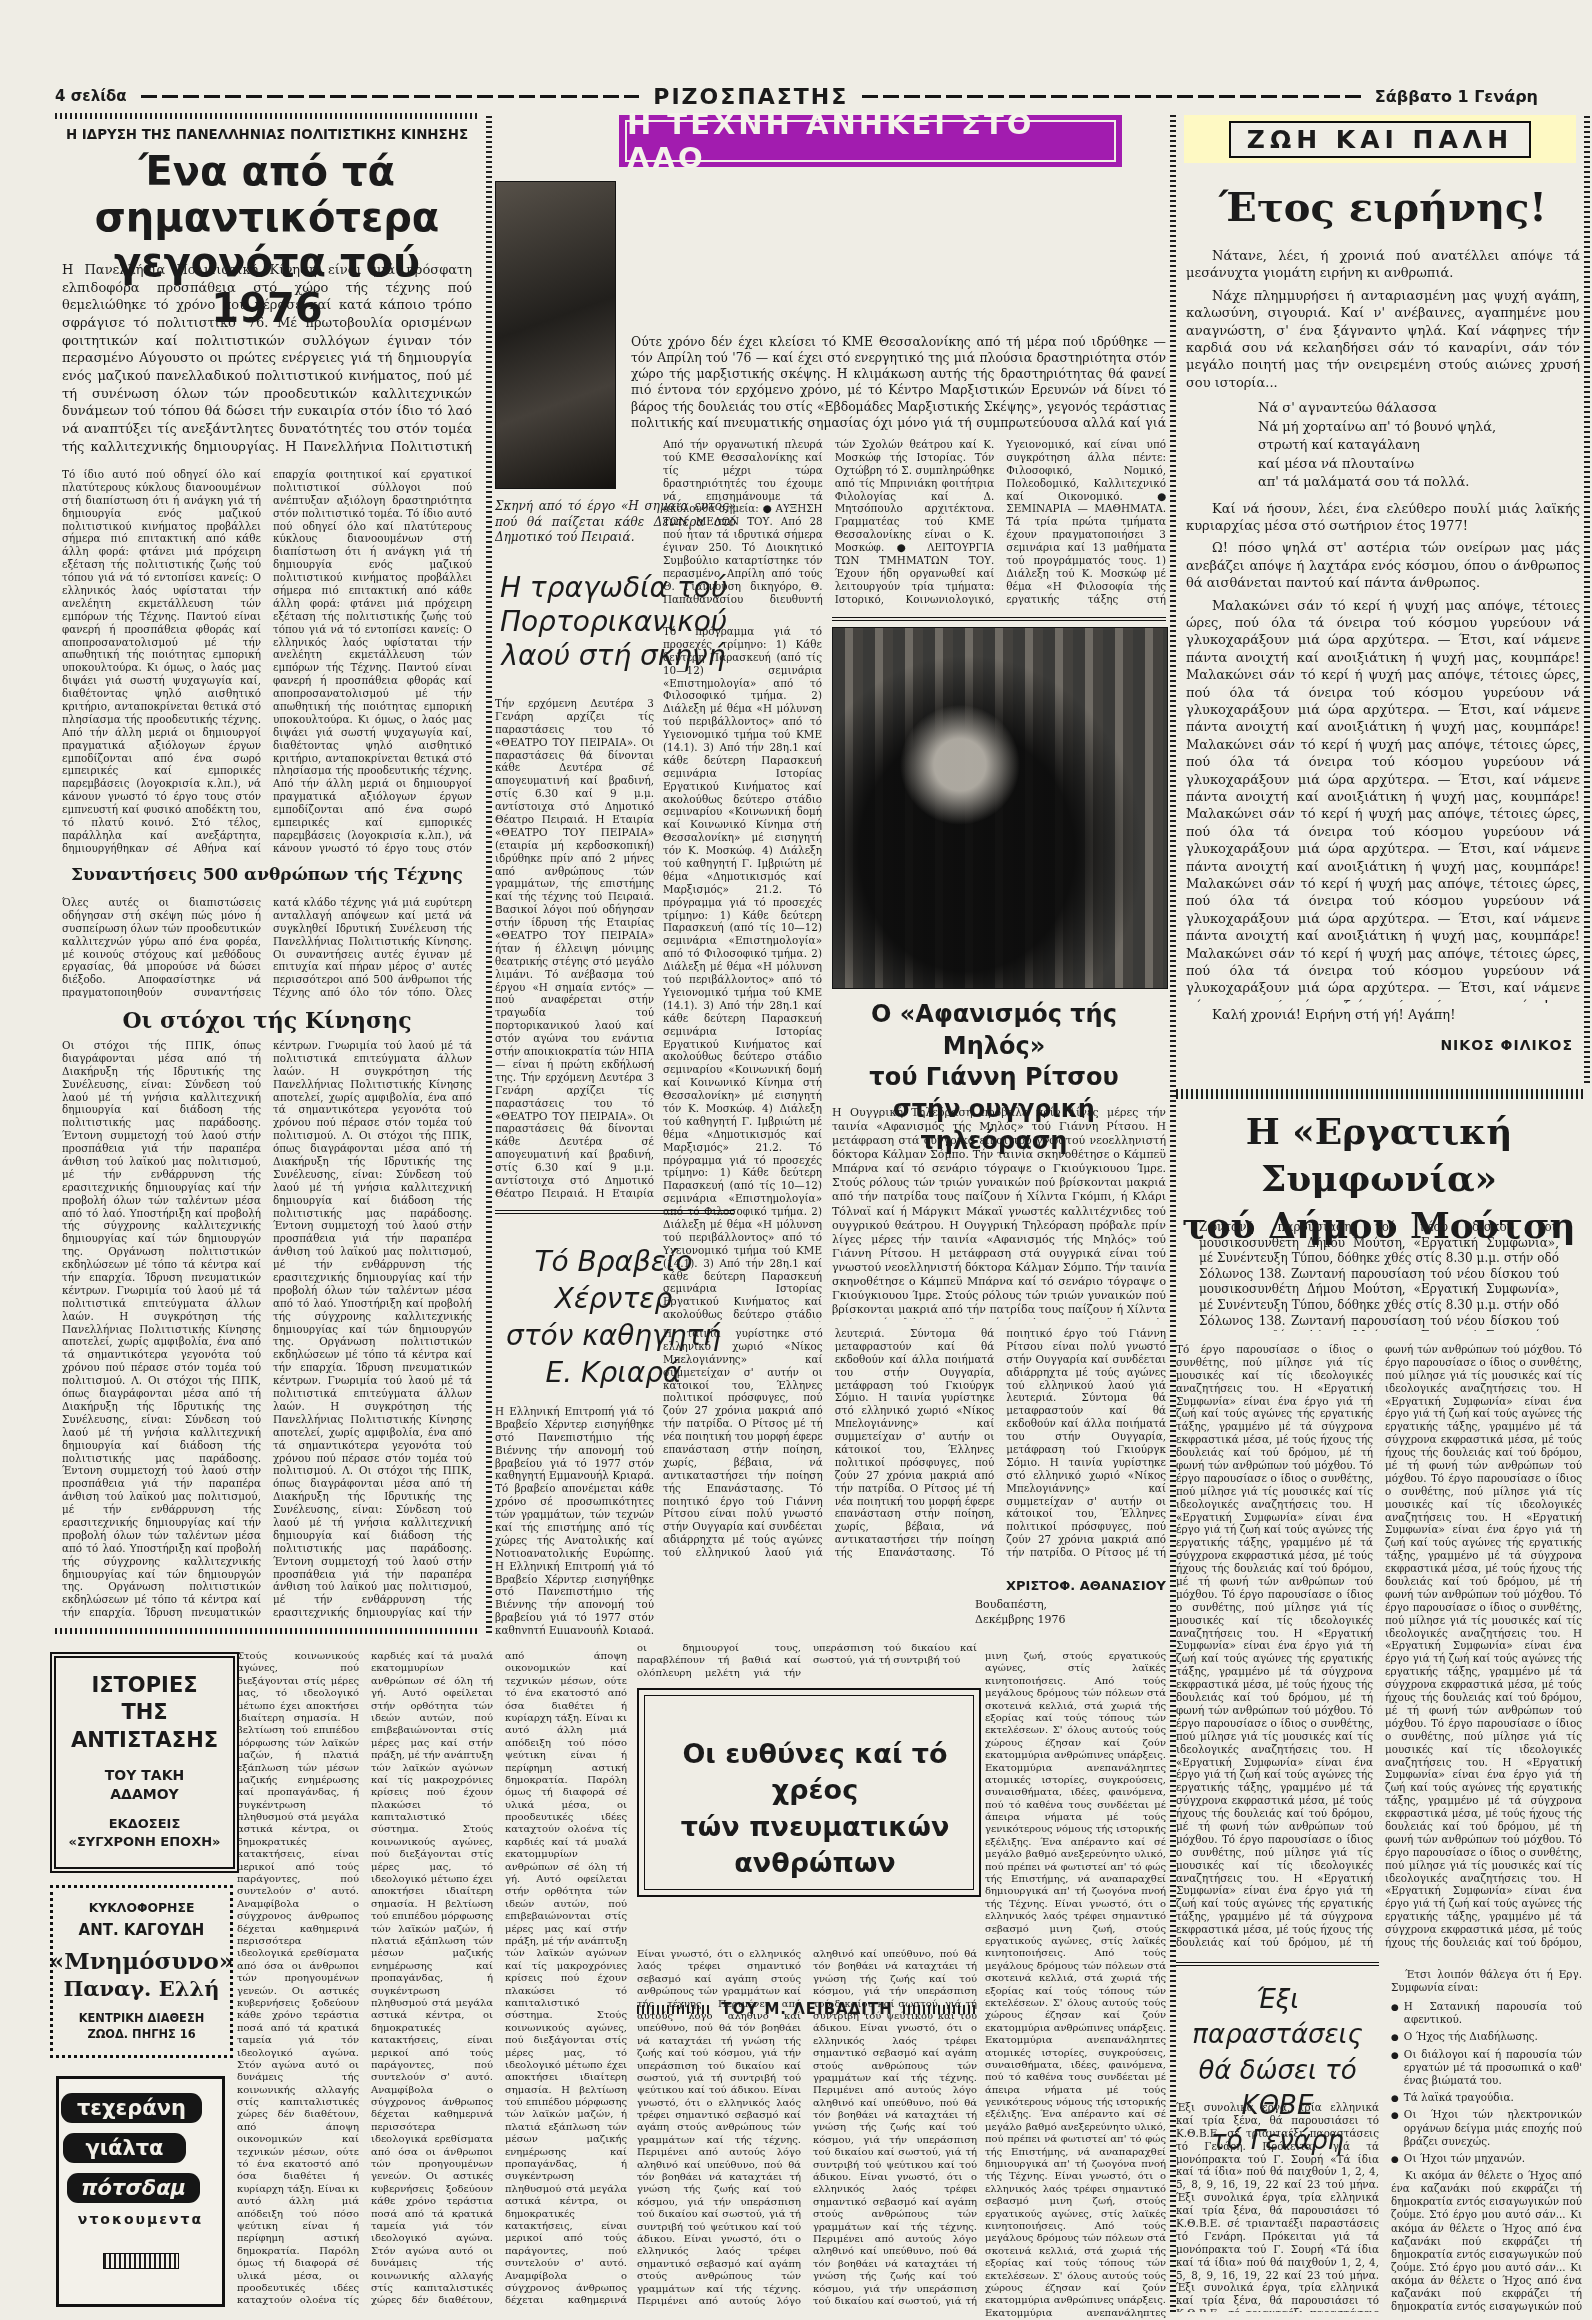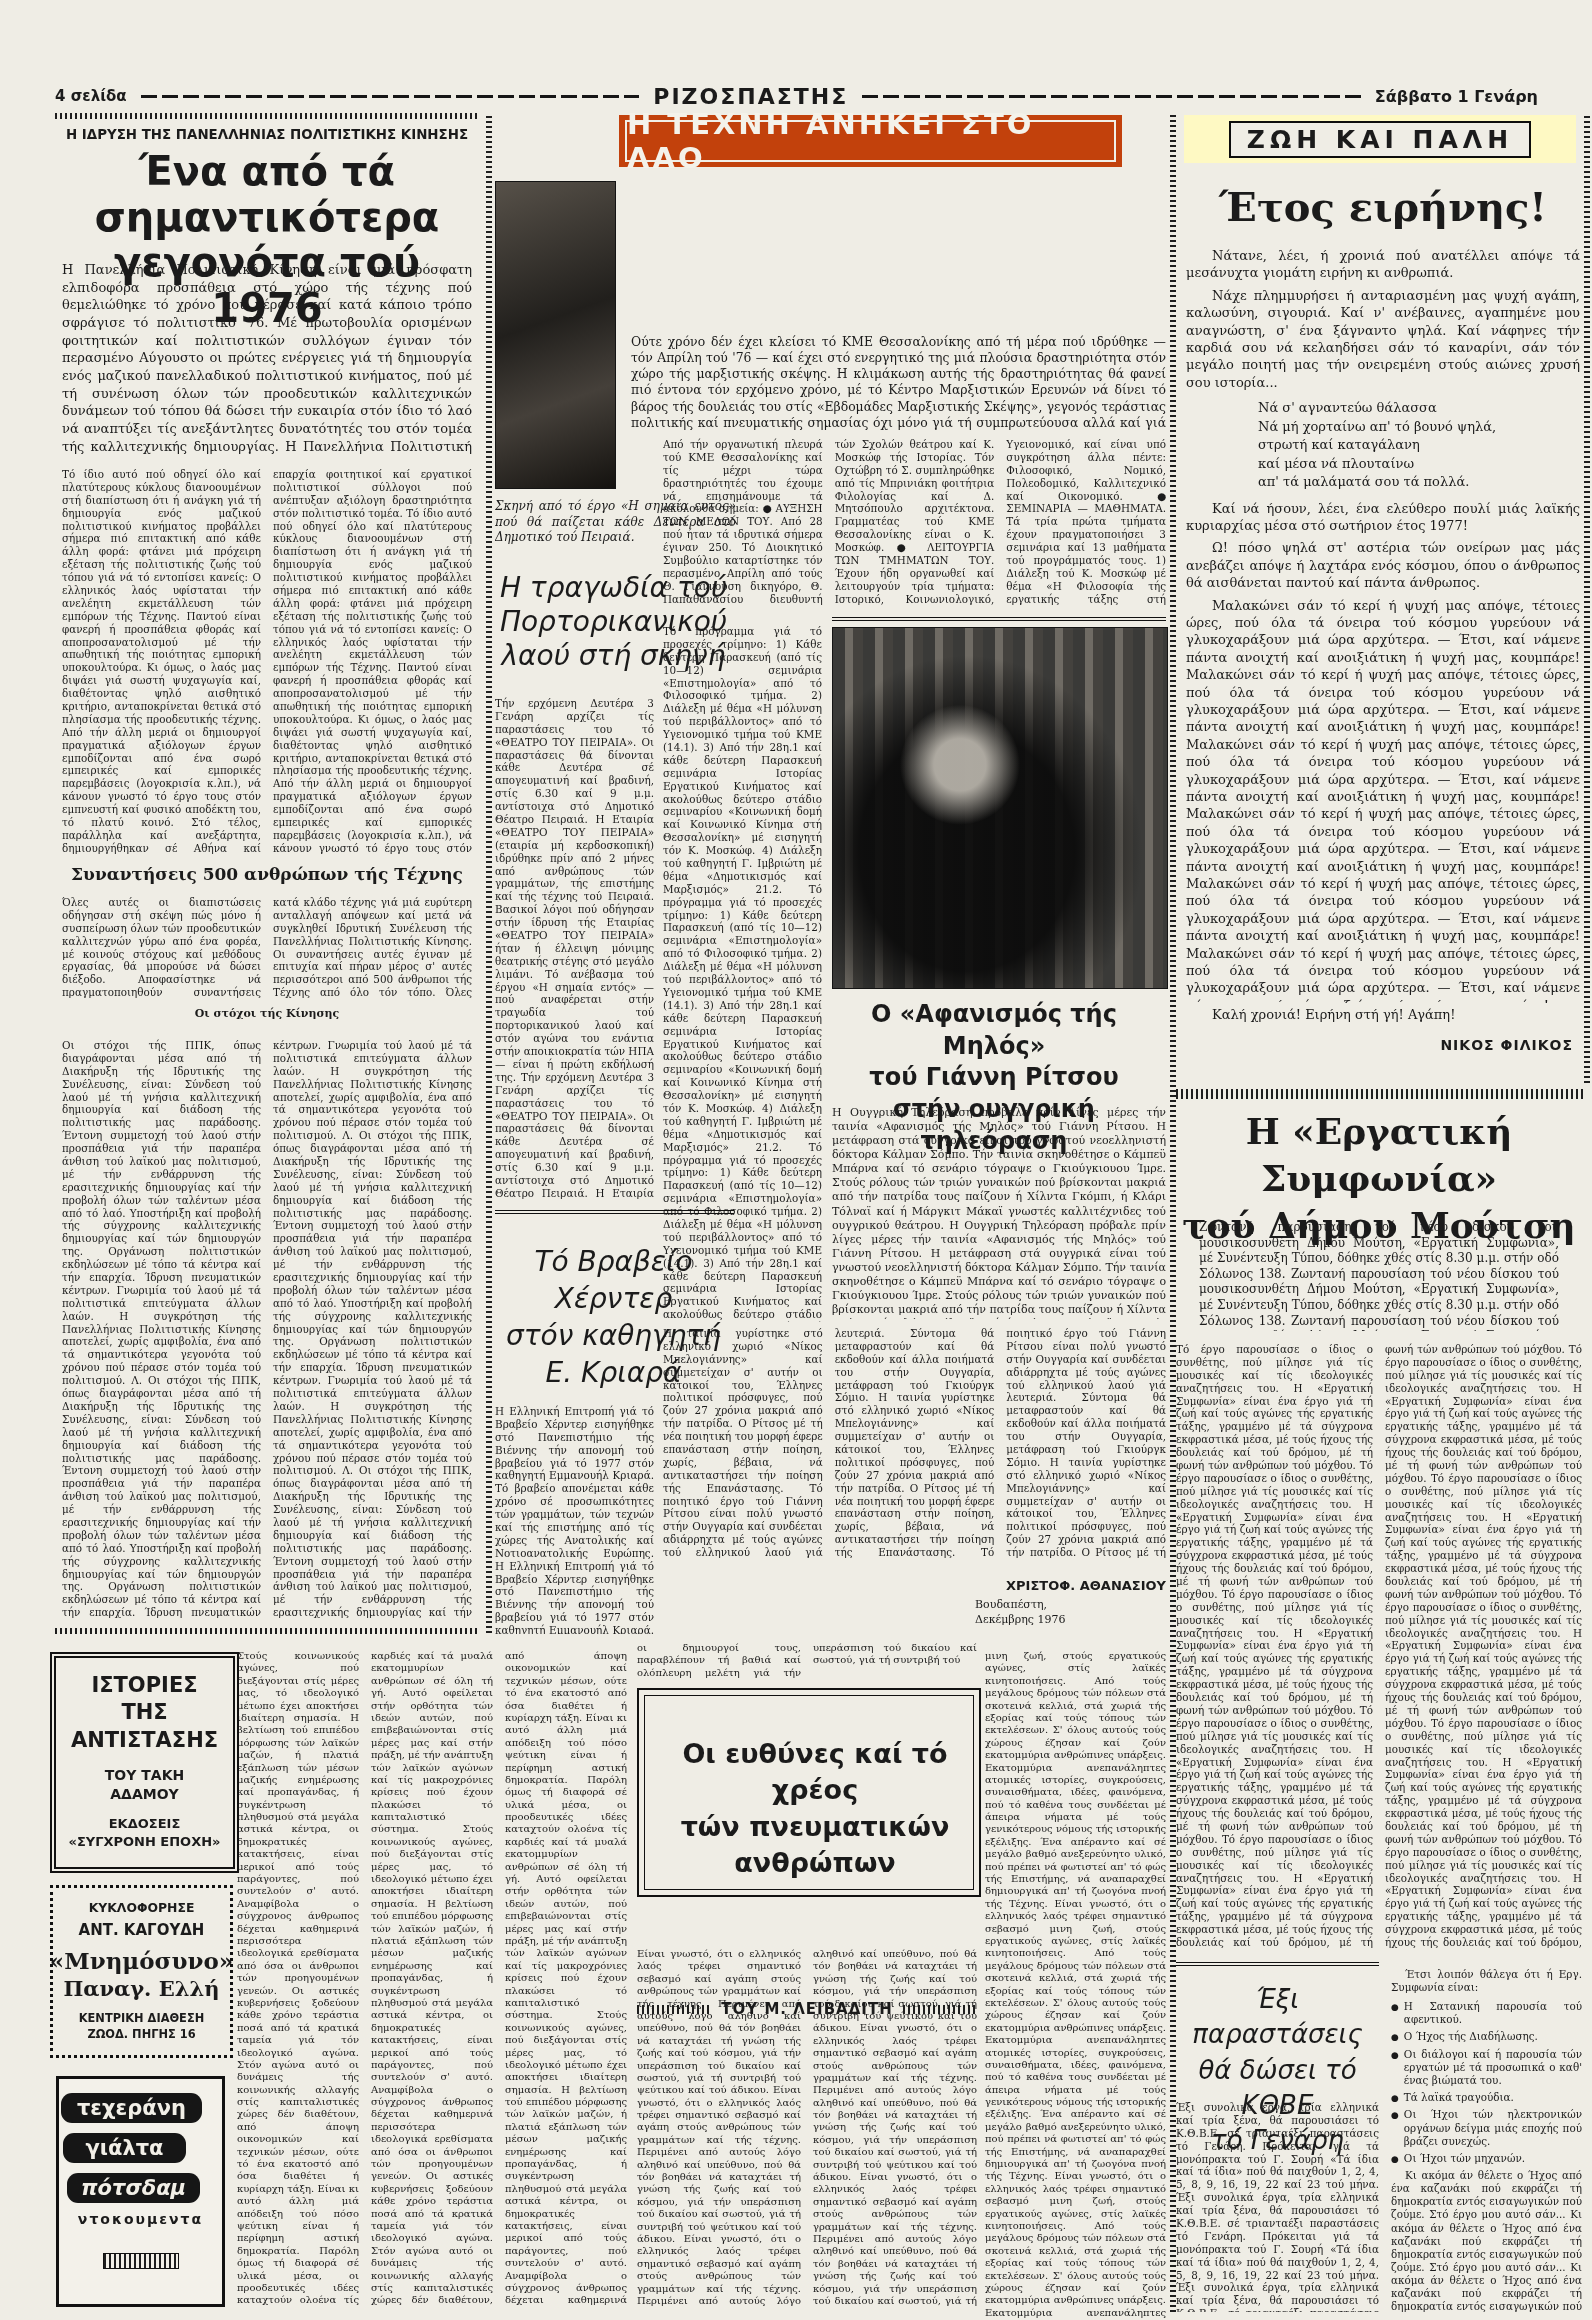--- a/index.html
+++ b/index.html
@@ -9,21 +9,21 @@
   .bt{font-size:10.4px;line-height:1.24;text-align:justify;overflow:hidden;}
   .bt13{font-size:13px;line-height:1.36;text-align:justify;overflow:hidden;}
   .c2{column-count:2;column-gap:12px;}
   .c3{column-count:3;column-gap:12px;}
   .sans{font-family:"DejaVu Sans",sans-serif;}
   .ctr{text-align:center;}
   .hatchH{background:repeating-linear-gradient(90deg,#1e1e1e 0 2px,rgba(0,0,0,0) 2px 5px);}
   .hatchV{background:repeating-linear-gradient(0deg,#1e1e1e 0 2px,rgba(0,0,0,0) 2px 5px);}
   .rule2{border-top:4px double #111;}
   .photo{border:1px solid #141414;}
-  .banner{background:#c2410c;text-decoration:underline;}
+  .banner{background:#a21caf;text-decoration:underline;}
   .banner-inner{position:absolute;left:6px;top:5px;right:6px;bottom:5px;border:2px solid #f1efe7;
         display:flex;align-items:center;justify-content:center;color:#f4f2ea;
         font-family:"DejaVu Sans",sans-serif;font-weight:bold;font-size:29px;letter-spacing:3px;}
   .zbar{background:#fef9c3;display:flex;align-items:center;justify-content:center;}
   .zbox{background:#efede5;border:2px solid #0d0d0d;padding:2px 16px;
         font-family:"DejaVu Sans",sans-serif;font-weight:bold;font-size:25px;letter-spacing:5px;}
   .ital{font-style:italic;}
   .hl-sans-it{font-family:"DejaVu Sans",sans-serif;font-style:italic;font-weight:normal;text-align:center;}
   .poemline{margin-left:72px;font-size:13px;line-height:1.42;}
   .p13{text-indent:26px;margin:0 0 5px 0;}
@@ -59,21 +59,21 @@
 
   <div class="abs sans ctr" style="left:58px;top:127px;width:418px;font-weight:bold;font-size:13.4px;">Η ΙΔΡΥΣΗ ΤΗΣ ΠΑΝΕΛΛΗΝΙΑΣ ΠΟΛΙΤΙΣΤΙΚΗΣ ΚΙΝΗΣΗΣ</div>
   <div class="abs sans ctr" style="left:55px;top:149px;width:424px;font-weight:bold;font-size:40px;line-height:1.14;">
     <div>Ένα από τά σημαντικότερα</div>
     <div>γεγονότα τού 1976</div>
   </div>
   <div class="abs bt13" style="left:62px;top:261px;width:410px;height:195px;">Η Πανελλήνια Πολιτιστική Κίνηση είναι μιά πρόσφατη ελπιδοφόρα προσπάθεια στό χώρο τής τέχνης πού θεμελιώθηκε τό χρόνο πού πέρασε καί κατά κάποιο τρόπο σφράγισε τό πολιτιστικό '76. Μέ πρωτοβουλία ορισμένων φοιτητικών καί πολιτιστικών συλλόγων έγιναν τόν περασμένο Αύγουστο οι πρώτες ενέργειες γιά τή δημιουργία ενός μαζικού πανελλαδικού πολιτιστικού κινήματος, πού μέ τή συνένωση όλων τών προοδευτικών καλλιτεχνικών δυνάμεων τού τόπου θά δώσει τήν ευκαιρία στόν ίδιο τό λαό νά αναπτύξει τίς ανεξάντλητες δυνατότητές του στόν τομέα τής καλλιτεχνικής δημιουργίας. Η Πανελλήνια Πολιτιστική Κίνηση είναι μιά πρόσφατη ελπιδοφόρα προσπάθεια στό χώρο τής τέχνης πού θεμελιώθηκε τό χρόνο πού πέρασε καί κατά κάποιο τρόπο σφράγισε τό πολιτιστικό '76. Μέ πρωτοβουλία ορισμένων φοιτητικών καί πολιτιστικών συλλόγων έγιναν τόν περασμένο Αύγουστο οι πρώτες ενέργειες γιά τή δημιουργία ενός μαζικού πανελλαδικού πολιτιστικού κινήματος, πού μέ τή συνένωση όλων τών προοδευτικών καλλιτεχνικών δυνάμεων τού τόπου θά δώσει τήν ευκαιρία στόν ίδιο τό λαό νά αναπτύξει τίς ανεξάντλητες δυνατότητές του στόν τομέα τής καλλιτεχνικής δημιουργίας.</div>
   <div class="abs bt c2" style="left:62px;top:468px;width:410px;height:390px;">Τό ίδιο αυτό πού οδηγεί όλο καί πλατύτερους κύκλους διανοουμένων στή διαπίστωση ότι ή ανάγκη γιά τή δημιουργία ενός μαζικού πολιτιστικού κινήματος προβάλλει σήμερα πιό επιτακτική από κάθε άλλη φορά: φτάνει μιά πρόχειρη εξέταση τής πολιτιστικής ζωής τού τόπου γιά νά τό εντοπίσει κανείς: Ο ελληνικός λαός υφίσταται τήν ανελέητη εκμετάλλευση τών εμπόρων τής Τέχνης. Παντού είναι φανερή ή προσπάθεια φθοράς καί αποπροσανατολισμού μέ τήν απωθητική τής ποιότητας εμπορική υποκουλτούρα. Κι όμως, ο λαός μας διψάει γιά σωστή ψυχαγωγία καί, διαθέτοντας ψηλό αισθητικό κριτήριο, ανταποκρίνεται θετικά στό πλησίασμα τής προοδευτικής τέχνης. Από τήν άλλη μεριά οι δημιουργοί πραγματικά αξιόλογων έργων εμποδίζονται από ένα σωρό εμπειρικές καί εμπορικές παρεμβάσεις (λογοκρισία κ.λπ.), νά κάνουν γνωστό τό έργο τους στόν εμπνευστή καί φυσικό αποδέκτη του, τό πλατύ κοινό. Στό τέλος, παράλληλα καί ανεξάρτητα, δημιουργήθηκαν σέ Αθήνα καί επαρχία φοιτητικοί καί εργατικοί πολιτιστικοί σύλλογοι πού ανέπτυξαν αξιόλογη δραστηριότητα στόν πολιτιστικό τομέα. Τό ίδιο αυτό πού οδηγεί όλο καί πλατύτερους κύκλους διανοουμένων στή διαπίστωση ότι ή ανάγκη γιά τή δημιουργία ενός μαζικού πολιτιστικού κινήματος προβάλλει σήμερα πιό επιτακτική από κάθε άλλη φορά: φτάνει μιά πρόχειρη εξέταση τής πολιτιστικής ζωής τού τόπου γιά νά τό εντοπίσει κανείς: Ο ελληνικός λαός υφίσταται τήν ανελέητη εκμετάλλευση τών εμπόρων τής Τέχνης. Παντού είναι φανερή ή προσπάθεια φθοράς καί αποπροσανατολισμού μέ τήν απωθητική τής ποιότητας εμπορική υποκουλτούρα. Κι όμως, ο λαός μας διψάει γιά σωστή ψυχαγωγία καί, διαθέτοντας ψηλό αισθητικό κριτήριο, ανταποκρίνεται θετικά στό πλησίασμα τής προοδευτικής τέχνης. Από τήν άλλη μεριά οι δημιουργοί πραγματικά αξιόλογων έργων εμποδίζονται από ένα σωρό εμπειρικές καί εμπορικές παρεμβάσεις (λογοκρισία κ.λπ.), νά κάνουν γνωστό τό έργο τους στόν εμπνευστή καί φυσικό αποδέκτη του, τό πλατύ κοινό. Στό τέλος, παράλληλα καί ανεξάρτητα, δημιουργήθηκαν σέ Αθήνα καί επαρχία φοιτητικοί καί εργατικοί πολιτιστικοί σύλλογοι πού ανέπτυξαν αξιόλογη δραστηριότητα στόν πολιτιστικό τομέα.</div>
   <div class="abs ctr" style="left:62px;top:864px;width:410px;font-weight:bold;font-size:17px;">Συναντήσεις 500 ανθρώπων τής Τέχνης</div>
   <div class="abs bt c2" style="left:62px;top:896px;width:410px;height:105px;">Όλες αυτές οι διαπιστώσεις οδήγησαν στή σκέψη πώς μόνο ή συσπείρωση όλων τών προοδευτικών καλλιτεχνών γύρω από ένα φορέα, μέ κοινούς στόχους καί μεθόδους εργασίας, θά μπορούσε νά δώσει διέξοδο. Αποφασίστηκε νά πραγματοποιηθούν συναντήσεις κατά κλάδο τέχνης γιά μιά ευρύτερη ανταλλαγή απόψεων καί μετά νά συγκληθεί Ιδρυτική Συνέλευση τής Πανελλήνιας Πολιτιστικής Κίνησης. Οι συναντήσεις αυτές έγιναν μέ επιτυχία καί πήραν μέρος σ' αυτές περισσότεροι από 500 άνθρωποι τής Τέχνης από όλο τόν τόπο. Όλες αυτές οι διαπιστώσεις οδήγησαν στή σκέψη πώς μόνο ή συσπείρωση όλων τών προοδευτικών καλλιτεχνών γύρω από ένα φορέα, μέ κοινούς στόχους καί μεθόδους εργασίας, θά μπορούσε νά δώσει διέξοδο. Αποφασίστηκε νά πραγματοποιηθούν συναντήσεις κατά κλάδο τέχνης γιά μιά ευρύτερη ανταλλαγή απόψεων καί μετά νά συγκληθεί Ιδρυτική Συνέλευση τής Πανελλήνιας Πολιτιστικής Κίνησης. Οι συναντήσεις αυτές έγιναν μέ επιτυχία καί πήραν μέρος σ' αυτές περισσότεροι από 500 άνθρωποι τής Τέχνης από όλο τόν τόπο.</div>
-  <div class="abs ctr" style="left:62px;top:1007px;width:410px;font-weight:bold;font-size:11px;">Οι στόχοι τής Κίνησης</div>
+  <div class="abs ctr" style="left:62px;top:1007px;width:410px;font-weight:bold;font-size:22px;">Οι στόχοι τής Κίνησης</div>
   <div class="abs bt c2" style="left:62px;top:1039px;width:410px;height:581px;">Οι στόχοι τής ΠΠΚ, όπως διαγράφονται μέσα από τή Διακήρυξη τής Ιδρυτικής της Συνέλευσης, είναι: Σύνδεση τού λαού μέ τή γνήσια καλλιτεχνική δημιουργία καί διάδοση τής πολιτιστικής μας παράδοσης. Έντονη συμμετοχή τού λαού στήν προσπάθεια γιά τήν παραπέρα άνθιση τού λαϊκού μας πολιτισμού, μέ τήν ενθάρρυνση τής ερασιτεχνικής δημιουργίας καί τήν προβολή όλων τών ταλέντων μέσα από τό λαό. Υποστήριξη καί προβολή τής σύγχρονης καλλιτεχνικής δημιουργίας καί τών δημιουργών της. Οργάνωση πολιτιστικών εκδηλώσεων μέ τόπο τά κέντρα καί τήν επαρχία. Ίδρυση πνευματικών κέντρων. Γνωριμία τού λαού μέ τά πολιτιστικά επιτεύγματα άλλων λαών. Η συγκρότηση τής Πανελλήνιας Πολιτιστικής Κίνησης αποτελεί, χωρίς αμφιβολία, ένα από τά σημαντικότερα γεγονότα τού χρόνου πού πέρασε στόν τομέα τού πολιτισμού.  Λ. Οι στόχοι τής ΠΠΚ, όπως διαγράφονται μέσα από τή Διακήρυξη τής Ιδρυτικής της Συνέλευσης, είναι: Σύνδεση τού λαού μέ τή γνήσια καλλιτεχνική δημιουργία καί διάδοση τής πολιτιστικής μας παράδοσης. Έντονη συμμετοχή τού λαού στήν προσπάθεια γιά τήν παραπέρα άνθιση τού λαϊκού μας πολιτισμού, μέ τήν ενθάρρυνση τής ερασιτεχνικής δημιουργίας καί τήν προβολή όλων τών ταλέντων μέσα από τό λαό. Υποστήριξη καί προβολή τής σύγχρονης καλλιτεχνικής δημιουργίας καί τών δημιουργών της. Οργάνωση πολιτιστικών εκδηλώσεων μέ τόπο τά κέντρα καί τήν επαρχία. Ίδρυση πνευματικών κέντρων. Γνωριμία τού λαού μέ τά πολιτιστικά επιτεύγματα άλλων λαών. Η συγκρότηση τής Πανελλήνιας Πολιτιστικής Κίνησης αποτελεί, χωρίς αμφιβολία, ένα από τά σημαντικότερα γεγονότα τού χρόνου πού πέρασε στόν τομέα τού πολιτισμού.  Λ. Οι στόχοι τής ΠΠΚ, όπως διαγράφονται μέσα από τή Διακήρυξη τής Ιδρυτικής της Συνέλευσης, είναι: Σύνδεση τού λαού μέ τή γνήσια καλλιτεχνική δημιουργία καί διάδοση τής πολιτιστικής μας παράδοσης. Έντονη συμμετοχή τού λαού στήν προσπάθεια γιά τήν παραπέρα άνθιση τού λαϊκού μας πολιτισμού, μέ τήν ενθάρρυνση τής ερασιτεχνικής δημιουργίας καί τήν προβολή όλων τών ταλέντων μέσα από τό λαό. Υποστήριξη καί προβολή τής σύγχρονης καλλιτεχνικής δημιουργίας καί τών δημιουργών της. Οργάνωση πολιτιστικών εκδηλώσεων μέ τόπο τά κέντρα καί τήν επαρχία. Ίδρυση πνευματικών κέντρων. Γνωριμία τού λαού μέ τά πολιτιστικά επιτεύγματα άλλων λαών. Η συγκρότηση τής Πανελλήνιας Πολιτιστικής Κίνησης αποτελεί, χωρίς αμφιβολία, ένα από τά σημαντικότερα γεγονότα τού χρόνου πού πέρασε στόν τομέα τού πολιτισμού.  Λ. Οι στόχοι τής ΠΠΚ, όπως διαγράφονται μέσα από τή Διακήρυξη τής Ιδρυτικής της Συνέλευσης, είναι: Σύνδεση τού λαού μέ τή γνήσια καλλιτεχνική δημιουργία καί διάδοση τής πολιτιστικής μας παράδοσης. Έντονη συμμετοχή τού λαού στήν προσπάθεια γιά τήν παραπέρα άνθιση τού λαϊκού μας πολιτισμού, μέ τήν ενθάρρυνση τής ερασιτεχνικής δημιουργίας καί τήν προβολή όλων τών ταλέντων μέσα από τό λαό. Υποστήριξη καί προβολή τής σύγχρονης καλλιτεχνικής δημιουργίας καί τών δημιουργών της. Οργάνωση πολιτιστικών εκδηλώσεων μέ τόπο τά κέντρα καί τήν επαρχία. Ίδρυση πνευματικών κέντρων. Γνωριμία τού λαού μέ τά πολιτιστικά επιτεύγματα άλλων λαών. Η συγκρότηση τής Πανελλήνιας Πολιτιστικής Κίνησης αποτελεί, χωρίς αμφιβολία, ένα από τά σημαντικότερα γεγονότα τού χρόνου πού πέρασε στόν τομέα τού πολιτισμού.  Λ.</div>
 
   <div class="abs banner" style="left:619px;top:115px;width:503px;height:52px;">
     <div class="banner-inner">Η ΤΕΧΝΗ ΑΝΗΚΕΙ ΣΤΟ ΛΑΟ</div>
   </div>
   <div class="abs photo" style="left:495px;top:181px;width:119px;height:306px;background:linear-gradient(160deg,#575149 0%,#211f1c 45%,#45403a 70%,#14120f 100%);"></div>
   <div class="abs bt" style="left:631px;top:334px;width:535px;height:96px;font-size:12.4px;line-height:1.3;">Ούτε χρόνο δέν έχει κλείσει τό ΚΜΕ Θεσσαλονίκης από τή μέρα πού ιδρύθηκε — τόν Απρίλη τού '76 — καί έχει στό ενεργητικό της μιά πλούσια δραστηριότητα στόν χώρο τής μαρξιστικής σκέψης. Η κλιμάκωση αυτής τής δραστηριότητας θά φανεί πιό έντονα τόν ερχόμενο χρόνο, μέ τό Κέντρο Μαρξιστικών Ερευνών νά δίνει τό βάρος τής δουλειάς του στίς «Εβδομάδες Μαρξιστικής Σκέψης», γεγονός τεράστιας πολιτικής καί πνευματικής σημασίας όχι μόνο γιά τή συμπρωτεύουσα αλλά καί γιά ολόκληρη τήν Ελλάδα.</div>
   <div class="abs bt c3" style="left:663px;top:438px;width:503px;height:175px;">Από τήν οργανωτική πλευρά τού ΚΜΕ Θεσσαλονίκης καί τίς μέχρι τώρα δραστηριότητές του έχουμε νά επισημάνουμε τά ακόλουθα σημεία:  ● ΑΥΞΗΣΗ ΤΩΝ ΜΕΛΩΝ ΤΟΥ. Από 28 πού ήταν τά ιδρυτικά σήμερα έγιναν 250. Τό Διοικητικό Συμβούλιο καταρτίστηκε τόν περασμένο Απρίλη από τούς Θ. Γιαννούση δικηγόρο, Θ. Παπαθανασίου διευθυντή τών Σχολών θεάτρου καί Κ. Μοσκώφ τής Ιστορίας. Τόν Οχτώβρη τό Σ. συμπληρώθηκε από τίς Μπρινιάκη φοιτήτρια Φιλολογίας καί Δ. Μητσόπουλο αρχιτέκτονα. Γραμματέας τού ΚΜΕ Θεσσαλονίκης είναι ο Κ. Μοσκώφ.  ● ΛΕΙΤΟΥΡΓΙΑ ΤΩΝ ΤΜΗΜΑΤΩΝ ΤΟΥ. Έχουν ήδη οργανωθεί καί λειτουργούν τρία τμήματα: Ιστορικό, Κοινωνιολογικό, Υγειονομικό, καί είναι υπό συγκρότηση άλλα πέντε: Φιλοσοφικό, Νομικό, Πολεοδομικό, Καλλιτεχνικό καί Οικονομικό.  ● ΣΕΜΙΝΑΡΙΑ — ΜΑΘΗΜΑΤΑ. Τά τρία πρώτα τμήματα έχουν πραγματοποιήσει 3 σεμινάρια καί 13 μαθήματα τού προγράμματός τους. 1) Διάλεξη τού Κ. Μοσκώφ μέ θέμα «Η Φιλοσοφία τής εργατικής τάξης στή Θεσσαλονίκη». 2) Στά πλαίσια τού Τμήματος Τεχνικών καί σέ συνεργασία μέ πανεπιστημιακές έδρες τό θέμα «Πολεοδομικά καί κυκλοφοριακά προβλήματα τής ευρύτερης Θεσσαλονίκης».</div>
   <div class="abs rule2" style="left:832px;top:617px;width:334px;"></div>
   <div class="abs bt" style="left:663px;top:625px;width:159px;height:697px;">Τό πρόγραμμα γιά τό προσεχές τρίμηνο: 1) Κάθε δεύτερη Παρασκευή (από τίς 10—12) σεμινάρια «Επιστημολογία» από τό Φιλοσοφικό τμήμα. 2) Διάλεξη μέ θέμα «Η μόλυνση τού περιβάλλοντος» από τό Υγειονομικό τμήμα τού ΚΜΕ (14.1). 3) Από τήν 28η.1 καί κάθε δεύτερη Παρασκευή σεμινάρια Ιστορίας Εργατικού Κινήματος καί ακολούθως δεύτερο στάδιο σεμιναρίου «Κοινωνική δομή καί Κοινωνικό Κίνημα στή Θεσσαλονίκη» μέ εισηγητή τόν Κ. Μοσκώφ. 4) Διάλεξη τού καθηγητή Γ. Ιμβριώτη μέ θέμα «Δημοτικισμός καί Μαρξισμός» 21.2. Τό πρόγραμμα γιά τό προσεχές τρίμηνο: 1) Κάθε δεύτερη Παρασκευή (από τίς 10—12) σεμινάρια «Επιστημολογία» από τό Φιλοσοφικό τμήμα. 2) Διάλεξη μέ θέμα «Η μόλυνση τού περιβάλλοντος» από τό Υγειονομικό τμήμα τού ΚΜΕ (14.1). 3) Από τήν 28η.1 καί κάθε δεύτερη Παρασκευή σεμινάρια Ιστορίας Εργατικού Κινήματος καί ακολούθως δεύτερο στάδιο σεμιναρίου «Κοινωνική δομή καί Κοινωνικό Κίνημα στή Θεσσαλονίκη» μέ εισηγητή τόν Κ. Μοσκώφ. 4) Διάλεξη τού καθηγητή Γ. Ιμβριώτη μέ θέμα «Δημοτικισμός καί Μαρξισμός» 21.2. Τό πρόγραμμα γιά τό προσεχές τρίμηνο: 1) Κάθε δεύτερη Παρασκευή (από τίς 10—12) σεμινάρια «Επιστημολογία» από τό Φιλοσοφικό τμήμα. 2) Διάλεξη μέ θέμα «Η μόλυνση τού περιβάλλοντος» από τό Υγειονομικό τμήμα τού ΚΜΕ (14.1). 3) Από τήν 28η.1 καί κάθε δεύτερη Παρασκευή σεμινάρια Ιστορίας Εργατικού Κινήματος καί ακολούθως δεύτερο στάδιο σεμιναρίου «Κοινωνική δομή καί Κοινωνικό Κίνημα στή Θεσσαλονίκη» μέ εισηγητή τόν Κ. Μοσκώφ. 4) Διάλεξη τού καθηγητή Γ. Ιμβριώτη μέ θέμα «Δημοτικισμός καί Μαρξισμός» 21.2.</div>

